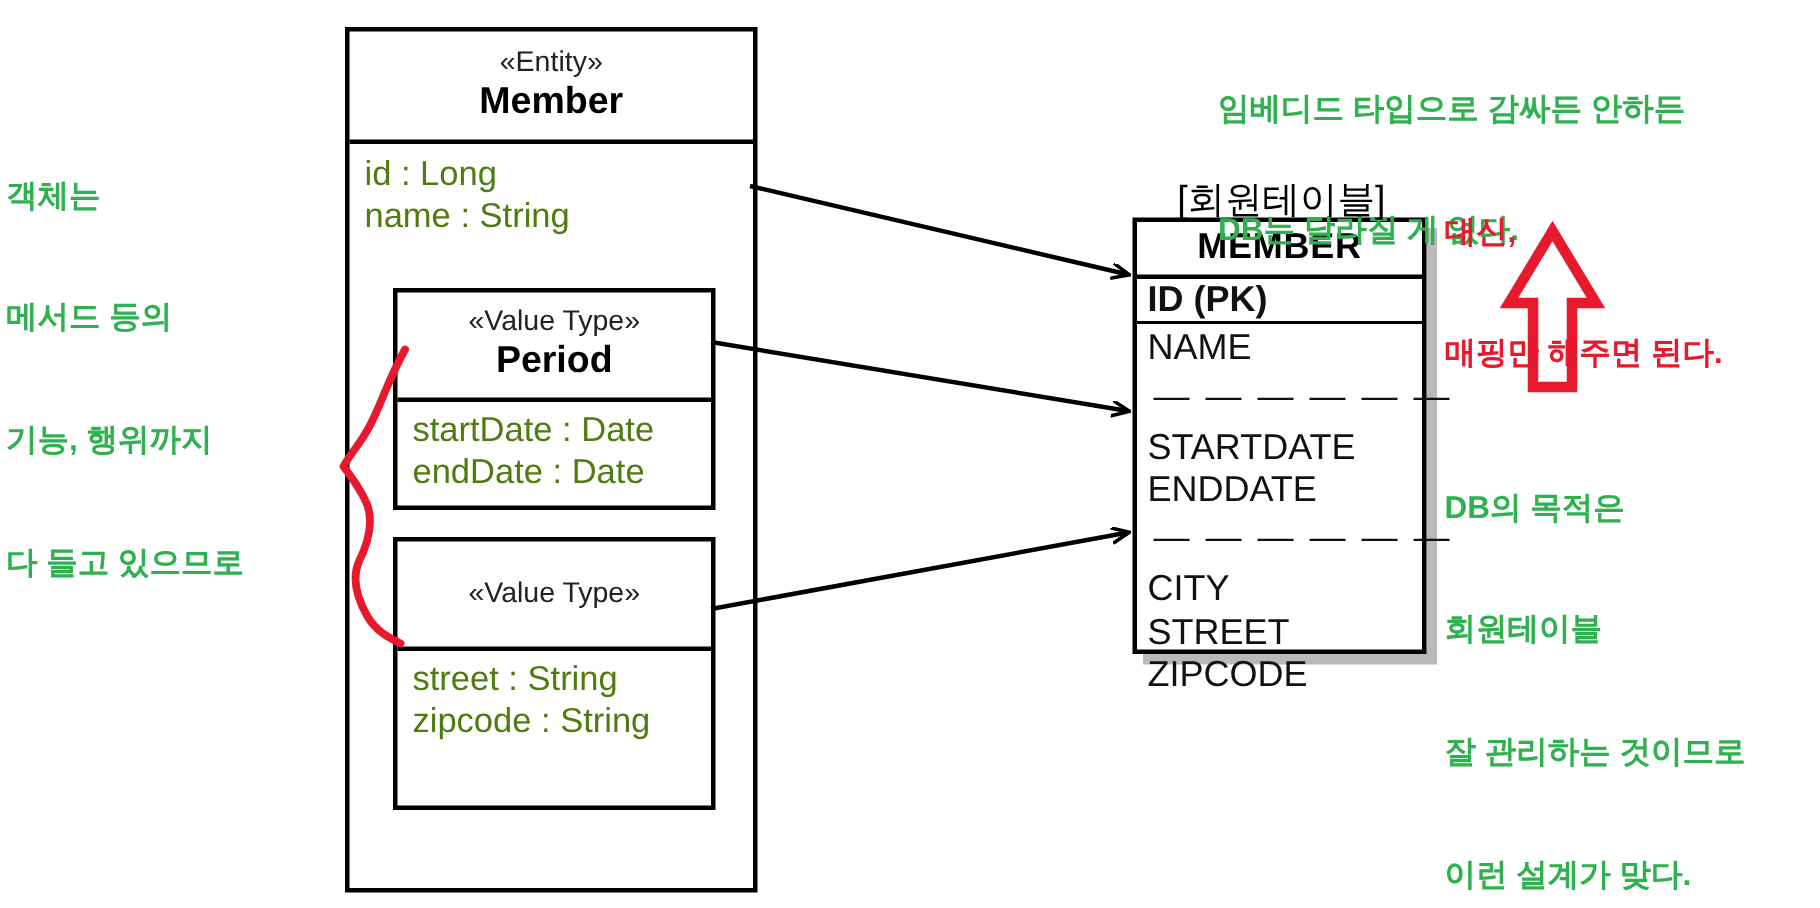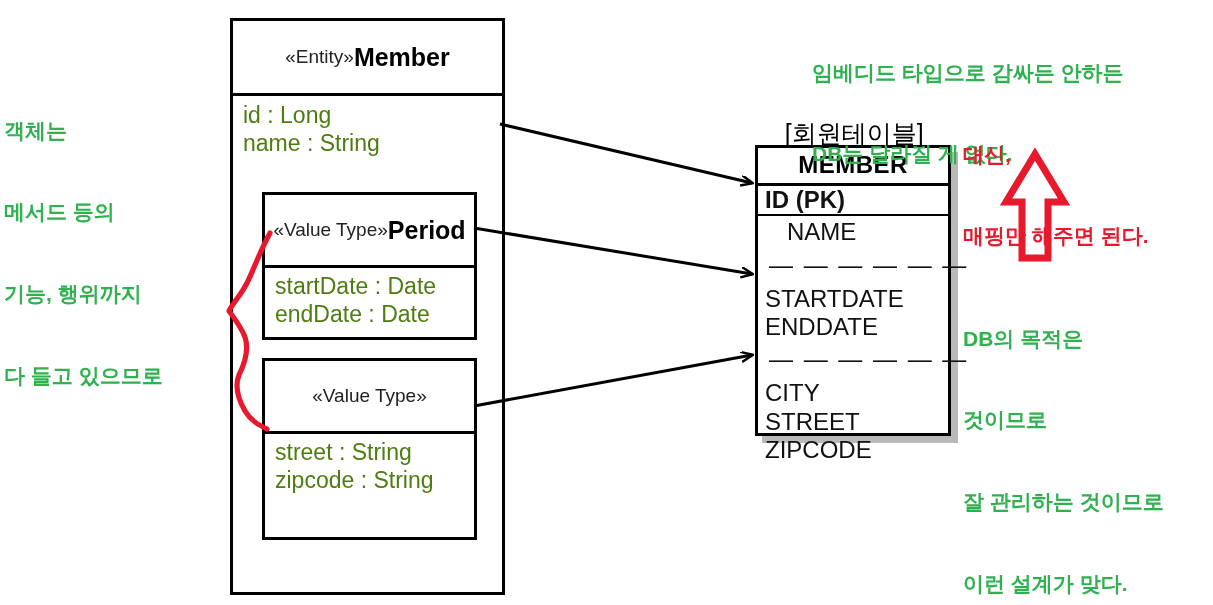--- a/index.html
+++ b/index.html
@@ -3,21 +3,21 @@
 <meta charset="utf-8">
 <style>
   html,body{margin:0;padding:0;}
   body{width:1213px;height:605px;background:#ffffff;position:relative;
        font-family:"Liberation Sans","DejaVu Sans",sans-serif;overflow:hidden;}
   .stage{position:absolute;left:0;top:0;width:1213px;height:605px;}
   .abs{position:absolute;}
 
   
   .uml-box{border:3px solid #000;background:#fff;box-sizing:border-box;}
-  .uml-head{display:flex;align-items:center;justify-content:center;
+  .uml-head{display:flex;flex-direction:column;align-items:center;justify-content:center;
             box-sizing:border-box;}
   .stereo{font-size:19px;color:#222;line-height:1.1;}
   .clsname{font-weight:bold;font-size:25px;color:#000;line-height:1.2;}
   .uml-sep{border-top:3px solid #000;}
   .attrs{font-size:23px;color:#4d7c0f;line-height:1.20;padding:4px 0 0 10px;box-sizing:border-box;}
   .attrs div{white-space:nowrap;}
 
   
   .tbl-shadow{background:#b9b9b9;}
   .tbl{border:3px solid #000;background:#fff;box-sizing:border-box;}
@@ -74,21 +74,21 @@
       <div>street : String</div>
       <div>zipcode : String</div>
     </div>
   </div>
 
   <div class="abs tbl-shadow" style="left:762px;top:152px;width:196px;height:291px;"></div>
   <div class="abs tbl" style="left:755px;top:145px;width:196px;height:291px;">
     <div class="tbl-title">MEMBER</div>
     <div class="tbl-rows">
       <div class="r pkrow">ID (PK)</div>
-      <div class="r" style="padding-top:2px;margin-left:22px;">NAME</div>
+      <div class="r" style="padding-top:2px;">NAME</div>
       <div class="r dashline" style="padding:6px 0 8px 4px;">— — — — — —</div>
       <div class="r">STARTDATE</div>
       <div class="r">ENDDATE</div>
       <div class="r dashline" style="padding:6px 0 8px 4px;">— — — — — —</div>
       <div class="r">CITY</div>
       <div class="r">STREET</div>
       <div class="r">ZIPCODE</div>
     </div>
   </div>
 
@@ -130,18 +130,18 @@
     <span>[회원테이블]</span>
   </div>
 
   <div class="abs note red" style="left:963px;top:86px;">
     <div>대신,</div>
     <div>매핑만 해주면 된다.</div>
   </div>
 
   <div class="abs note green" style="left:963px;top:270px;">
     <div>DB의 목적은</div>
-    <div>것이므로</div>
+    <div>회원테이블</div>
     <div>잘 관리하는 것이므로</div>
     <div>이런 설계가 맞다.</div>
   </div>
 
 </div>
 
 </body></html>

